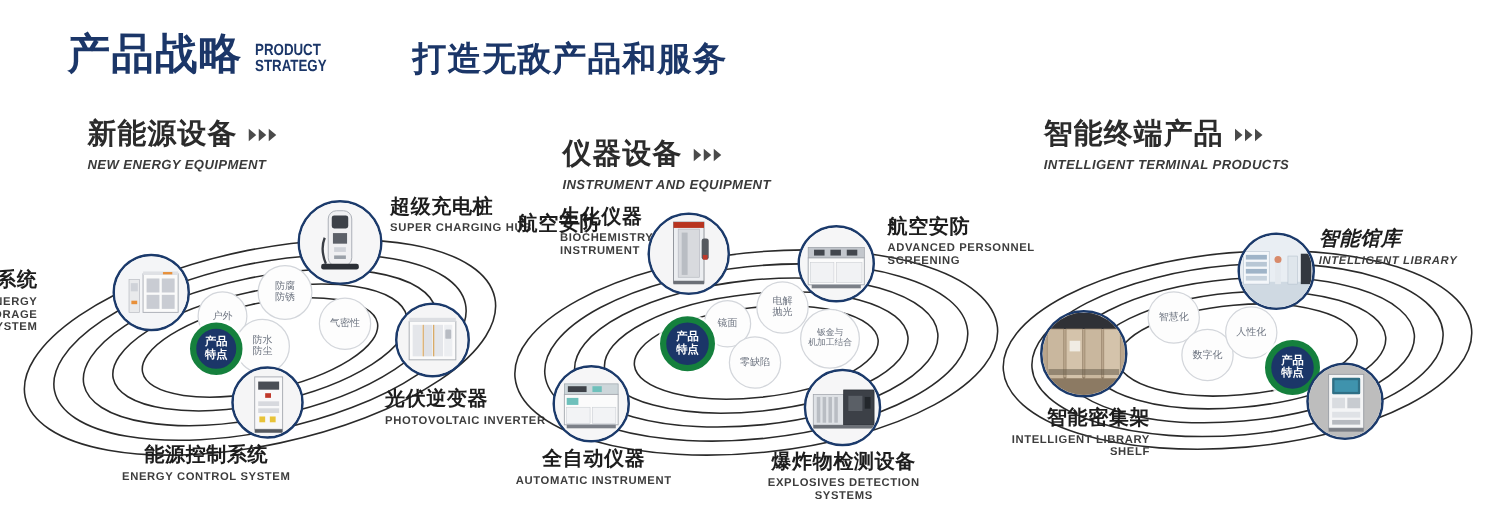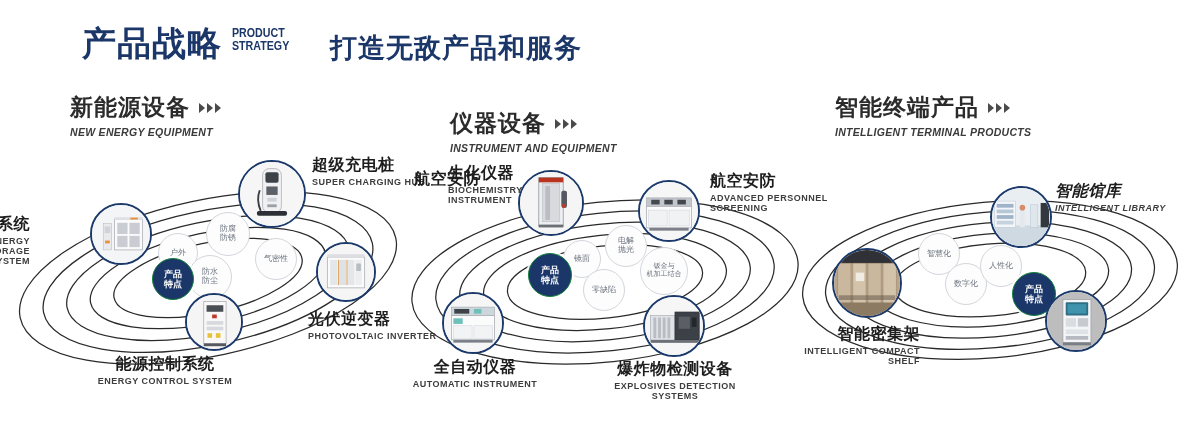--- a/index.html
+++ b/index.html
@@ -6,21 +6,21 @@
   body{
     width:1200px;height:422px;
     background:#ffffff;
     font-family:"Liberation Sans","DejaVu Sans",sans-serif;
     overflow:hidden;
     position:relative;
   }
   #stage{position:relative;width:1200px;height:422px;overflow:hidden;}
 
   
-  .hdr{position:absolute;left:82px;top:26px;display:flex;align-items:flex-start;}
+  .hdr{position:absolute;left:54px;top:26px;display:flex;align-items:flex-end;}
   .hdr-cn{
     font-size:34px;font-weight:bold;color:#1b3668;letter-spacing:1px;
     line-height:1;font-family:"DejaVu Sans",sans-serif;
   }
   .hdr-en{
     margin-left:10px;margin-bottom:1px;
     color:#1b3668;font-weight:bold;font-size:13px;line-height:13px;
     letter-spacing:0px;transform:scaleX(.82);transform-origin:left bottom;
     font-family:"Liberation Sans",sans-serif;
   }
@@ -65,21 +65,21 @@
   
   .fbub{
     position:absolute;border-radius:50%;
     border:1px solid #d3d6db;background:#fdfdfd;
     display:flex;align-items:center;justify-content:center;
     text-align:center;color:#6d7480;
     font-family:"DejaVu Sans",sans-serif;
     line-height:1.12;box-sizing:border-box;
   }
   .fbub.main{
-    background:#1b3668;border:1px solid #15803d;color:#ffffff;font-weight:bold;
+    background:#1b3668;border:5px solid #15803d;color:#ffffff;font-weight:bold;
     box-shadow:0 0 0 2px rgba(255,255,255,.85);
   }
 
   
   .lbl{position:absolute;line-height:1.12;}
   .lbl .cn{
     font-size:16px;font-weight:bold;color:#1d1d1d;
     font-family:"DejaVu Sans",sans-serif;letter-spacing:.5px;white-space:nowrap;
   }
   .lbl .en{
@@ -444,21 +444,21 @@
         <rect x="4" y="14" width="14" height="42" fill="#c9b79e" stroke="#9a876e" stroke-width=".6"></rect>
         <rect x="20" y="14" width="14" height="42" fill="#d4c3ab" stroke="#9a876e" stroke-width=".6"></rect>
         <rect x="36" y="14" width="14" height="42" fill="#c9b79e" stroke="#9a876e" stroke-width=".6"></rect>
         <rect x="52" y="14" width="14" height="42" fill="#d4c3ab" stroke="#9a876e" stroke-width=".6"></rect>
         <rect x="23" y="24" width="9" height="9" fill="#f0ece4"></rect>
         <rect x="5" y="48" width="60" height="5" fill="#5e5344" opacity=".5"></rect>
       </svg>
     </div>
     <div class="lbl r" style="left:-5px;top:175px;width:135px;">
       <div class="cn">智能密集架</div>
-      <div class="en">INTELLIGENT COMPACT SHELF</div>
+      <div class="en">INTELLIGENT LIBRARY SHELF</div>
     </div>
 
     <div class="pcircle" style="left:255px;top:140px;width:62px;height:62px;">
       <svg class="art" viewBox="0 0 62 62">
         <rect x="0" y="0" width="62" height="62" fill="#bdbdbd"></rect>
         <rect x="17" y="8" width="30" height="46" fill="#f4f5f6" stroke="#9a9ea5" stroke-width=".8"></rect>
         <rect x="20" y="11" width="24" height="14" rx="1" fill="#2f6f85"></rect>
         <rect x="22" y="13" width="20" height="10" fill="#3f93ad"></rect>
         <rect x="20" y="28" width="11" height="9" fill="#d9dce0"></rect>
         <rect x="33" y="28" width="11" height="9" fill="#c7cbd0"></rect>

